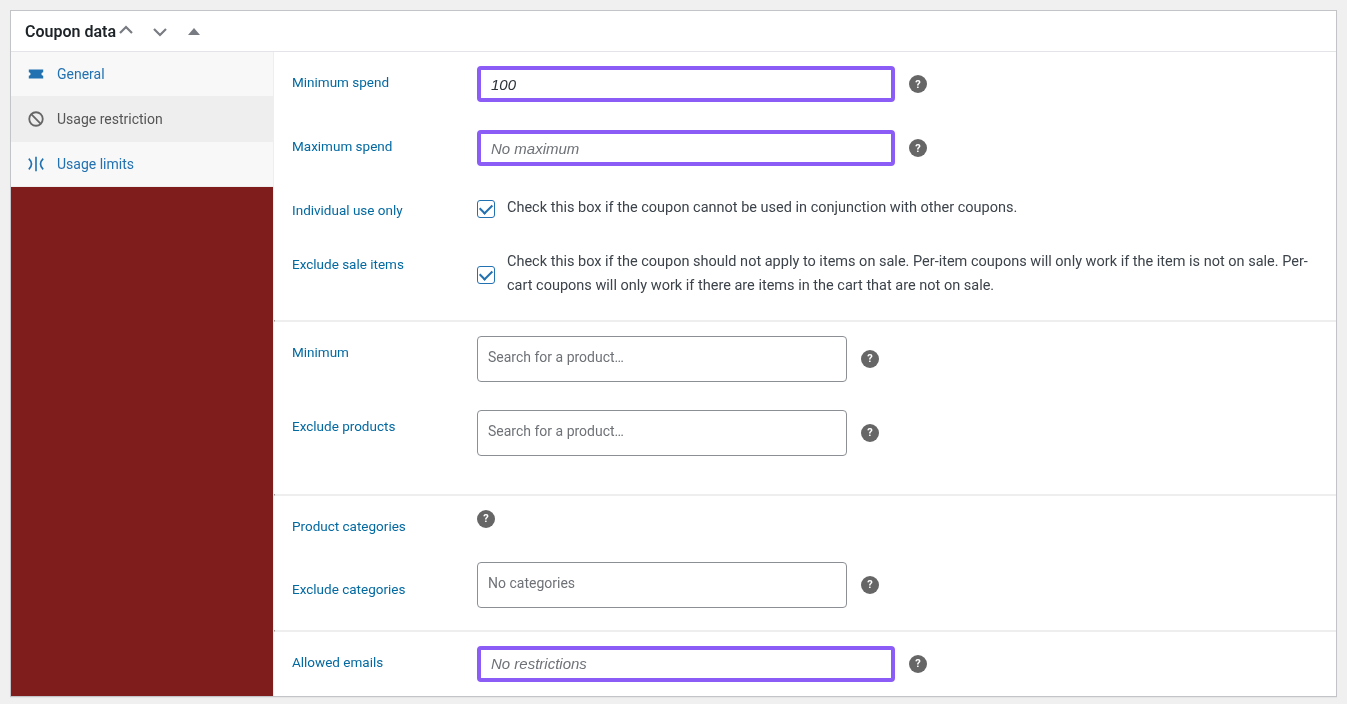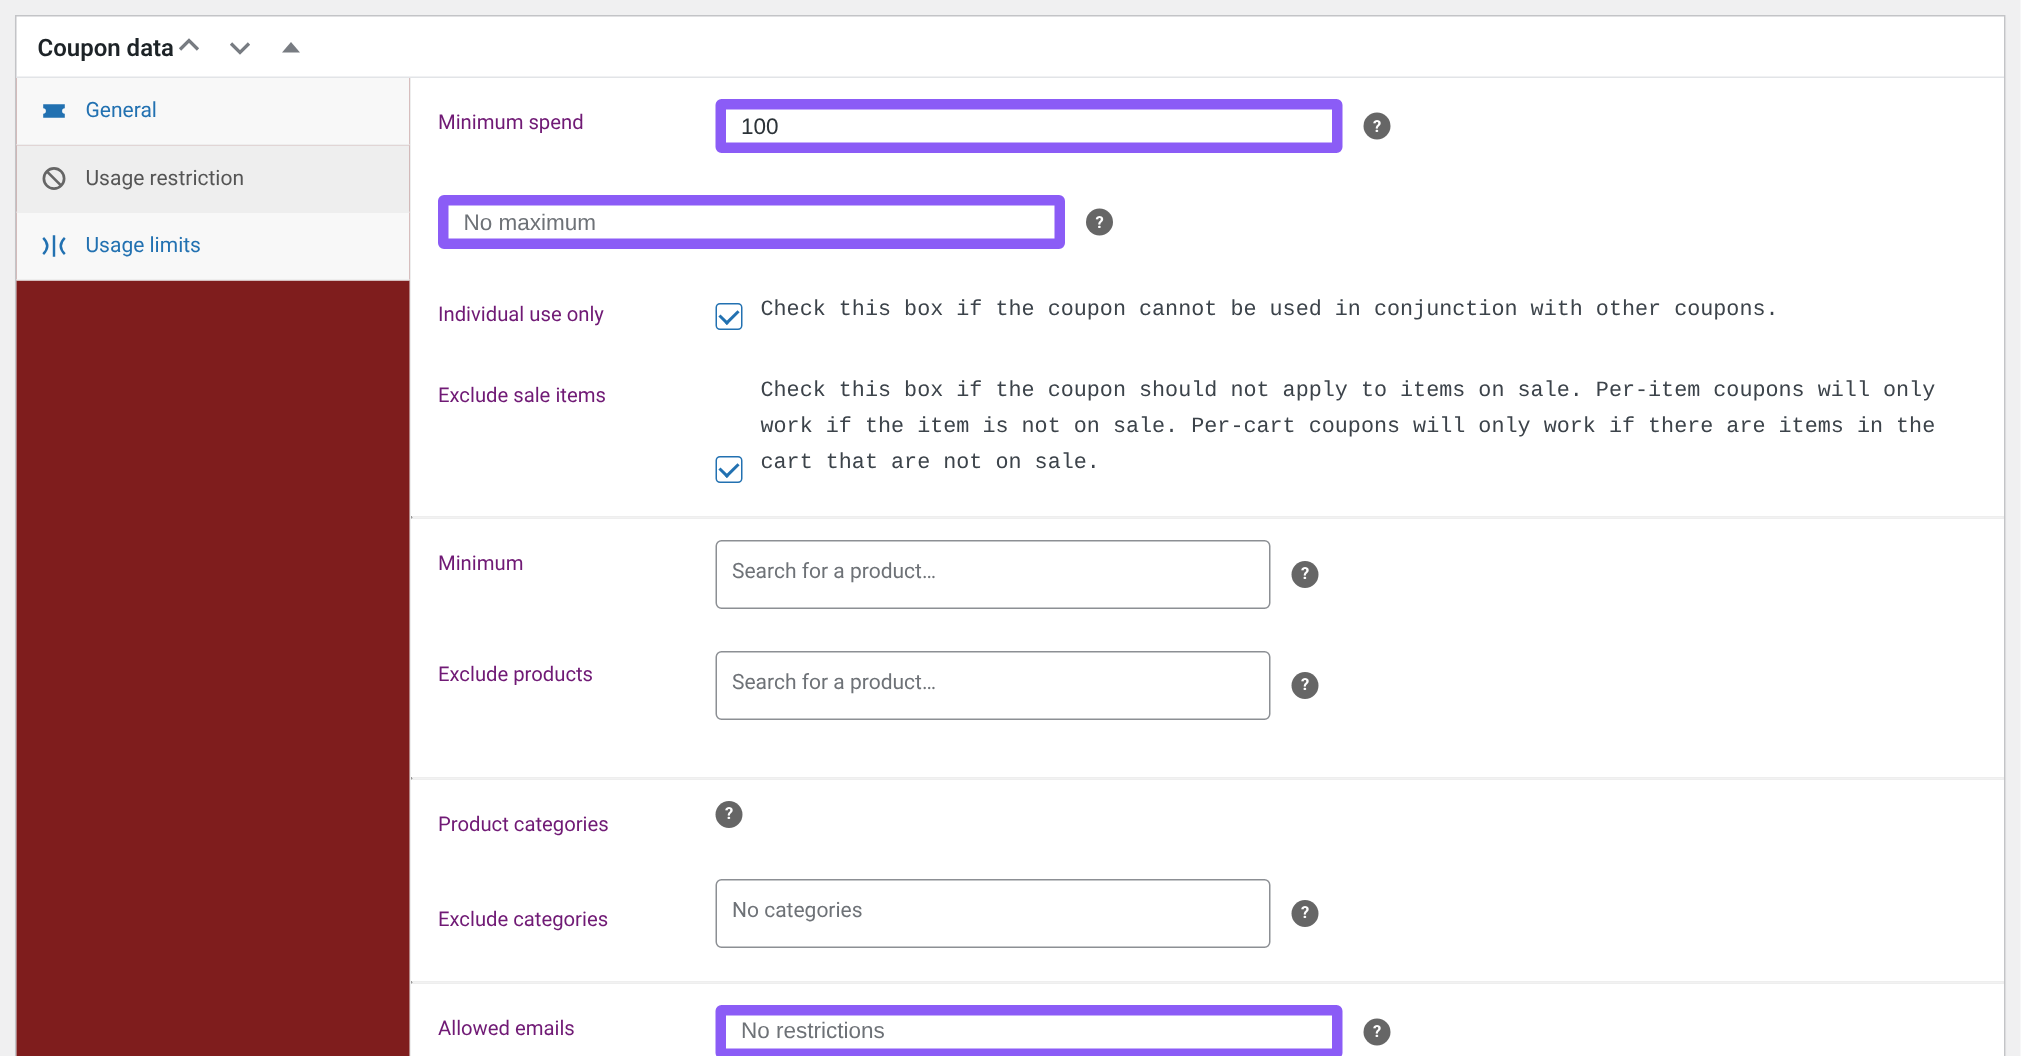--- a/index.html
+++ b/index.html
@@ -82,38 +82,39 @@
   .field-row {
     display: flex;
     align-items: flex-start;
     padding: 14px 18px;
   }
   .field-label {
     width: 185px;
     flex-shrink: 0;
     padding-top: 8px;
     font-size: 13.5px;
-    color: #701a75;
+    color: #0369a1;
   }
   .field-control {
     display: flex;
     align-items: center;
     gap: 14px;
     flex: 1;
   }
   .field-control.start { align-items: flex-start; }
   .text-input {
     width: 418px;
     height: 36px;
     padding: 6px 10px;
     font-size: 15px;
     color: #2c3338;
-    border: 7px solid #8b5cf6;
+    border: 4px solid #8b5cf6;
     border-radius: 4px;
     background: #fff;
+    font-style: italic;
   }
   .text-input::placeholder {
     color: #6e7277;
     font-size: 15px;
   }
   .select-input {
     width: 370px;
     min-height: 36px;
     padding: 8px 10px;
     font-size: 14px;
@@ -133,24 +134,23 @@
     display: inline-flex;
     align-items: center;
     justify-content: center;
     font-size: 11px;
     font-weight: 700;
     cursor: help;
     flex-shrink: 0;
   }
   .checkbox-row {
     display: flex;
-    align-items: flex-end;
+    align-items: center;
     gap: 12px;
     padding-top: 2px;
-    font-family: Liberation Mono, monospace;
   }
   .wc-checkbox {
     width: 18px;
     height: 18px;
     border: 1.5px solid #2271b1;
     border-radius: 3px;
     background: #fff;
     display: inline-flex;
     align-items: center;
     justify-content: center;
@@ -237,20 +237,21 @@
 
       <div class="field-row">
         <div class="field-label">Minimum spend</div>
         <div class="field-control">
           <input type="text" class="text-input" value="100" style="">
           <span class="help-icon">?</span>
         </div>
       </div>
 
       <div class="field-row">
+        <div class="field-label">Maximum spend</div>
         <div class="field-control">
           <input type="text" class="text-input" placeholder="No maximum" style="">
           <span class="help-icon">?</span>
         </div>
       </div>
 
       <div class="field-row">
         <div class="field-label">Individual use only</div>
         <div class="field-control start">
           <div class="checkbox-row">

